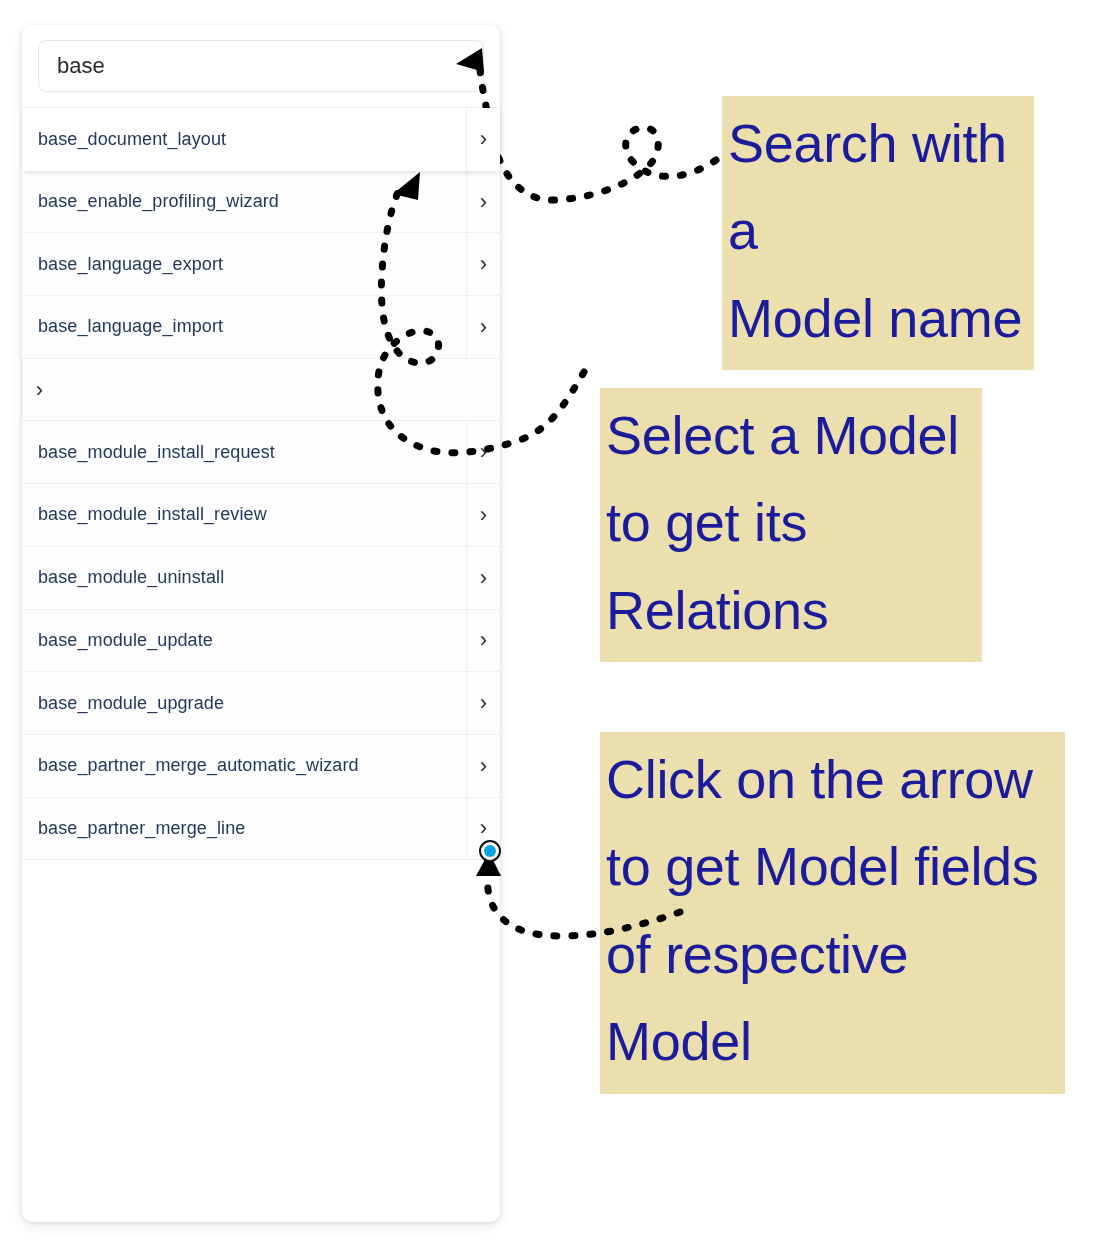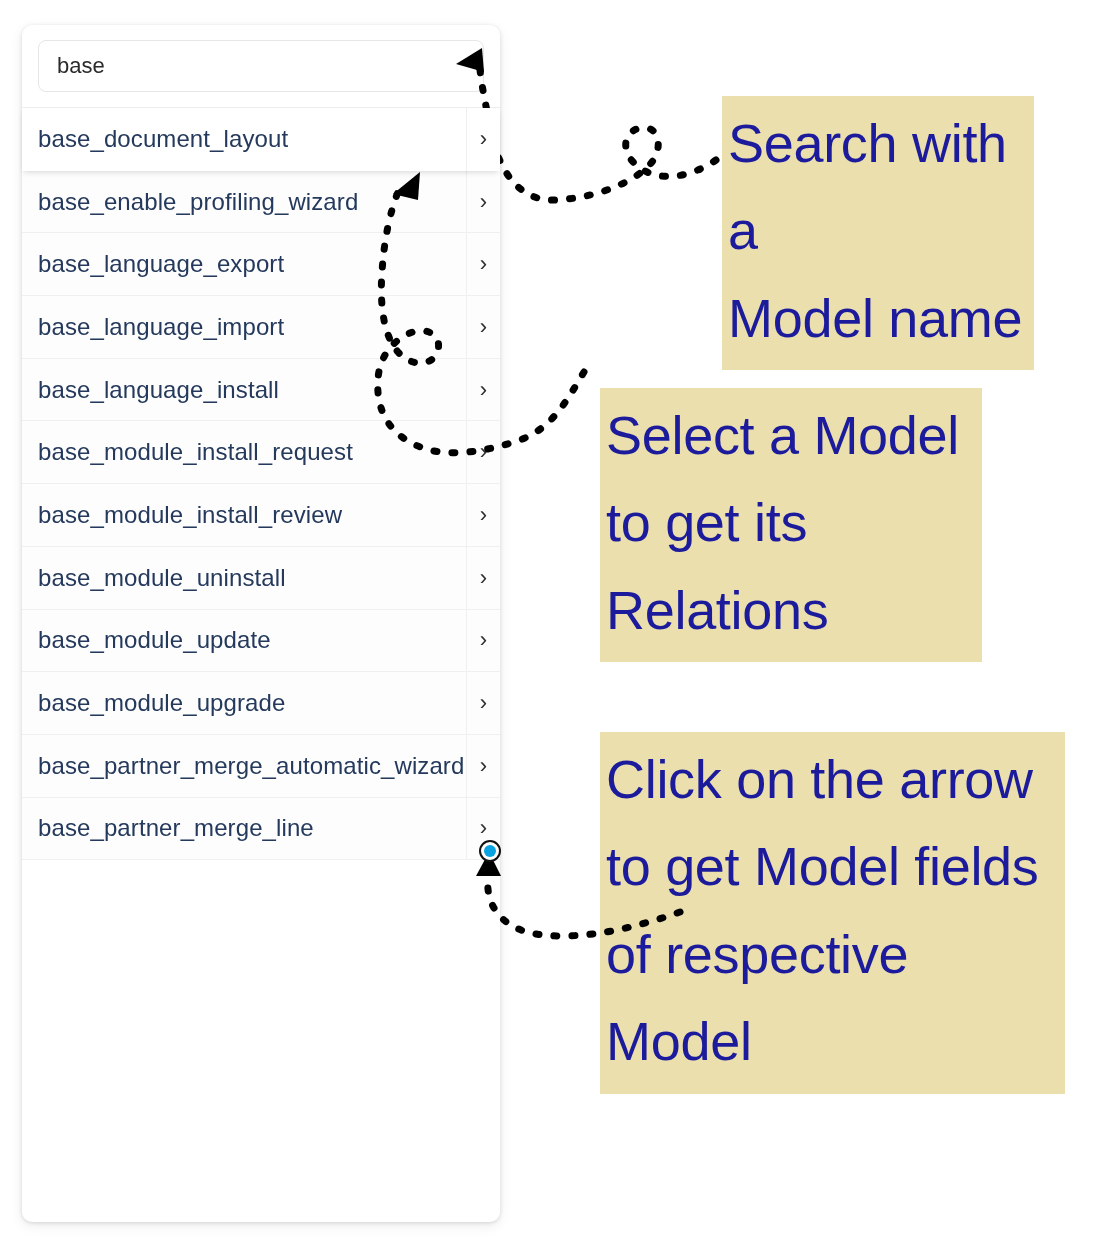--- a/index.html
+++ b/index.html
@@ -75,21 +75,21 @@
   .row:last-child { border-bottom: 1px solid #eff0f2; }
   .row.active {
     background: #ffffff;
     border-bottom: none;
     box-shadow: 0 3px 6px -2px rgba(0,0,0,0.16);
     z-index: 3;
   }
   .row-label {
     flex: 1;
     padding-left: 16px;
-    font-size: 24px;
+    font-size: 18px;
     color: #24395c;
     letter-spacing: 0.1px;
     white-space: nowrap;
     overflow: hidden;
   }
   .chev-cell {
     width: 34px;
     height: 100%;
     display: flex;
     align-items: center;
@@ -180,21 +180,20 @@
           <span class="chev">›</span>
         </div>
       </div>
       <div class="row">
         <div class="row-label">base_language_import</div>
         <div class="chev-cell">
           <span class="chev">›</span>
         </div>
       </div>
       <div class="row">
-        <div class="row-label">base_language_install</div>
         <div class="chev-cell">
           <span class="chev">›</span>
         </div>
       </div>
       <div class="row">
         <div class="row-label">base_module_install_request</div>
         <div class="chev-cell">
           <span class="chev">›</span>
         </div>
       </div>

